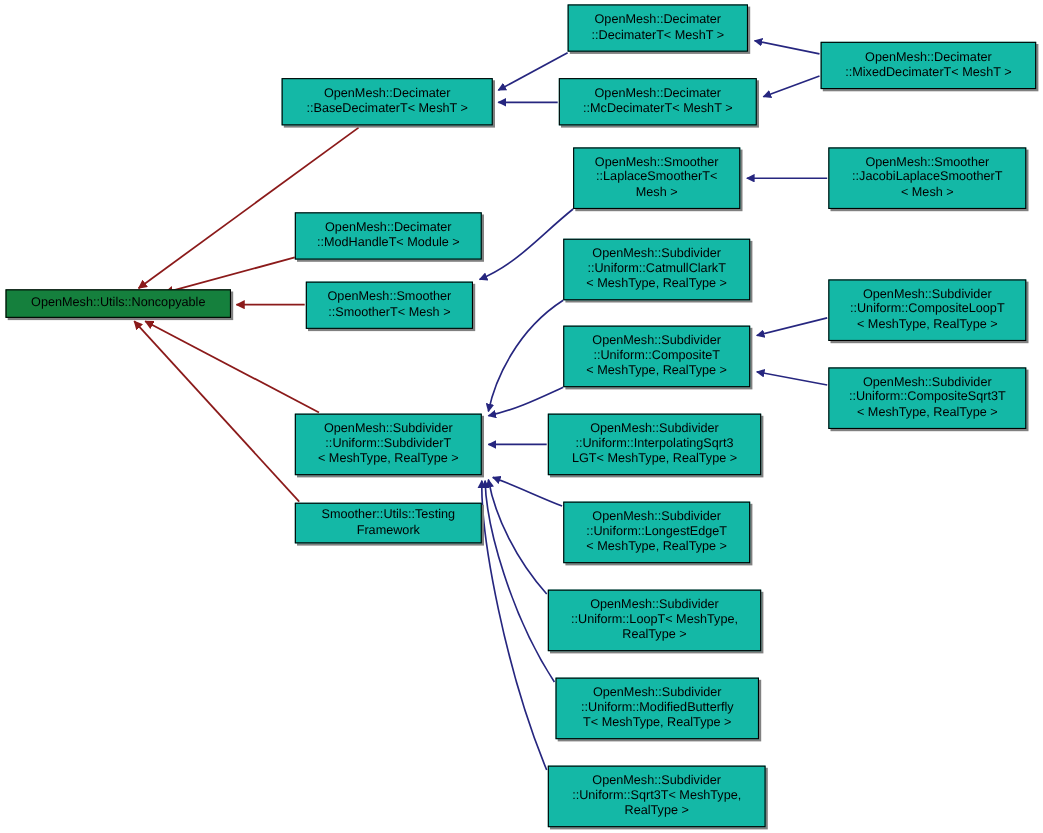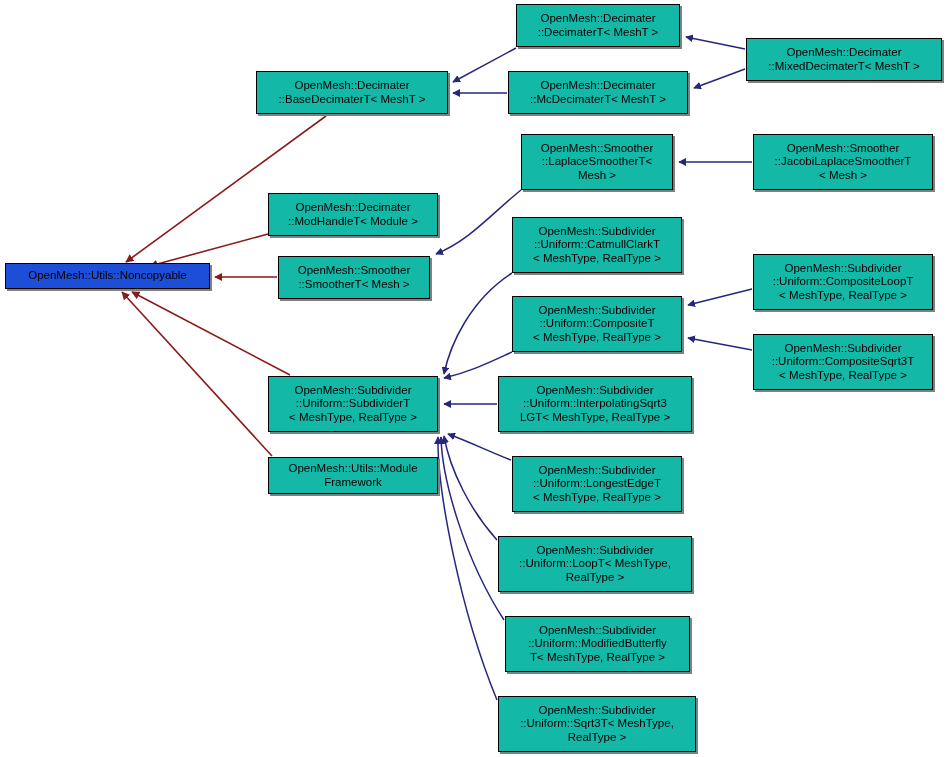--- a/index.html
+++ b/index.html
@@ -6,21 +6,21 @@
   html,body{margin:0;padding:0;background:#ffffff;}
   body{font-family:"Liberation Sans","DejaVu Sans",sans-serif;}
   #graph{position:relative;width:948px;height:757px;background:#ffffff;overflow:hidden;}
   #edges{position:absolute;left:0;top:0;width:948px;height:757px;pointer-events:none;}
   .node{position:absolute;box-sizing:border-box;background:#14b8a6;
         border:1px solid #000000;display:flex;align-items:center;justify-content:center;
         text-align:center;color:#000000;line-height:1.18;
         font-family:"Liberation Sans","DejaVu Sans",sans-serif;
         box-shadow:2px 2px 0 0 #808080;}
   .node .lbl{display:block;padding:0 4px;white-space:pre-line;}
-  .node.root{background:#1d4ed8;border:1px solid #000000;box-shadow:2px 2px 0 0 #808080;}
+  .node.root{background:#15803d;border:1px solid #000000;box-shadow:2px 2px 0 0 #808080;}
 </style>
 </head>
 <body>
 
 <div id="graph">
 
   <svg id="edges" viewBox="0 0 948 757" width="948" height="757" xmlns="http://www.w3.org/2000/svg">
     <defs>
       <marker id="arrow-red" viewBox="0 0 10 10" refX="9" refY="5" markerWidth="5.2" markerHeight="5.2" orient="auto-start-reverse">
         <path d="M 0 0 L 10 5 L 0 10 z" fill="#8b1a1a"></path>
@@ -115,21 +115,21 @@
         <span class="lbl">OpenMesh::Subdivider
 ::Uniform::SubdividerT
 &lt; MeshType, RealType &gt;</span>
       </div>
       <div class="node" style="left: 498px; top: 376px; width: 194px; height: 56px; font-size: 11.5px;">
         <span class="lbl">OpenMesh::Subdivider
 ::Uniform::InterpolatingSqrt3
 LGT&lt; MeshType, RealType &gt;</span>
       </div>
       <div class="node" style="left: 268px; top: 457px; width: 170px; height: 37px; font-size: 11.5px;">
-        <span class="lbl">OpenMesh::Utils::Module
+        <span class="lbl">Smoother::Utils::Testing
 Framework</span>
       </div>
       <div class="node" style="left: 512px; top: 456px; width: 170px; height: 56px; font-size: 11.5px;">
         <span class="lbl">OpenMesh::Subdivider
 ::Uniform::LongestEdgeT
 &lt; MeshType, RealType &gt;</span>
       </div>
       <div class="node" style="left: 498px; top: 536px; width: 194px; height: 56px; font-size: 11.5px;">
         <span class="lbl">OpenMesh::Subdivider
 ::Uniform::LoopT&lt; MeshType,

